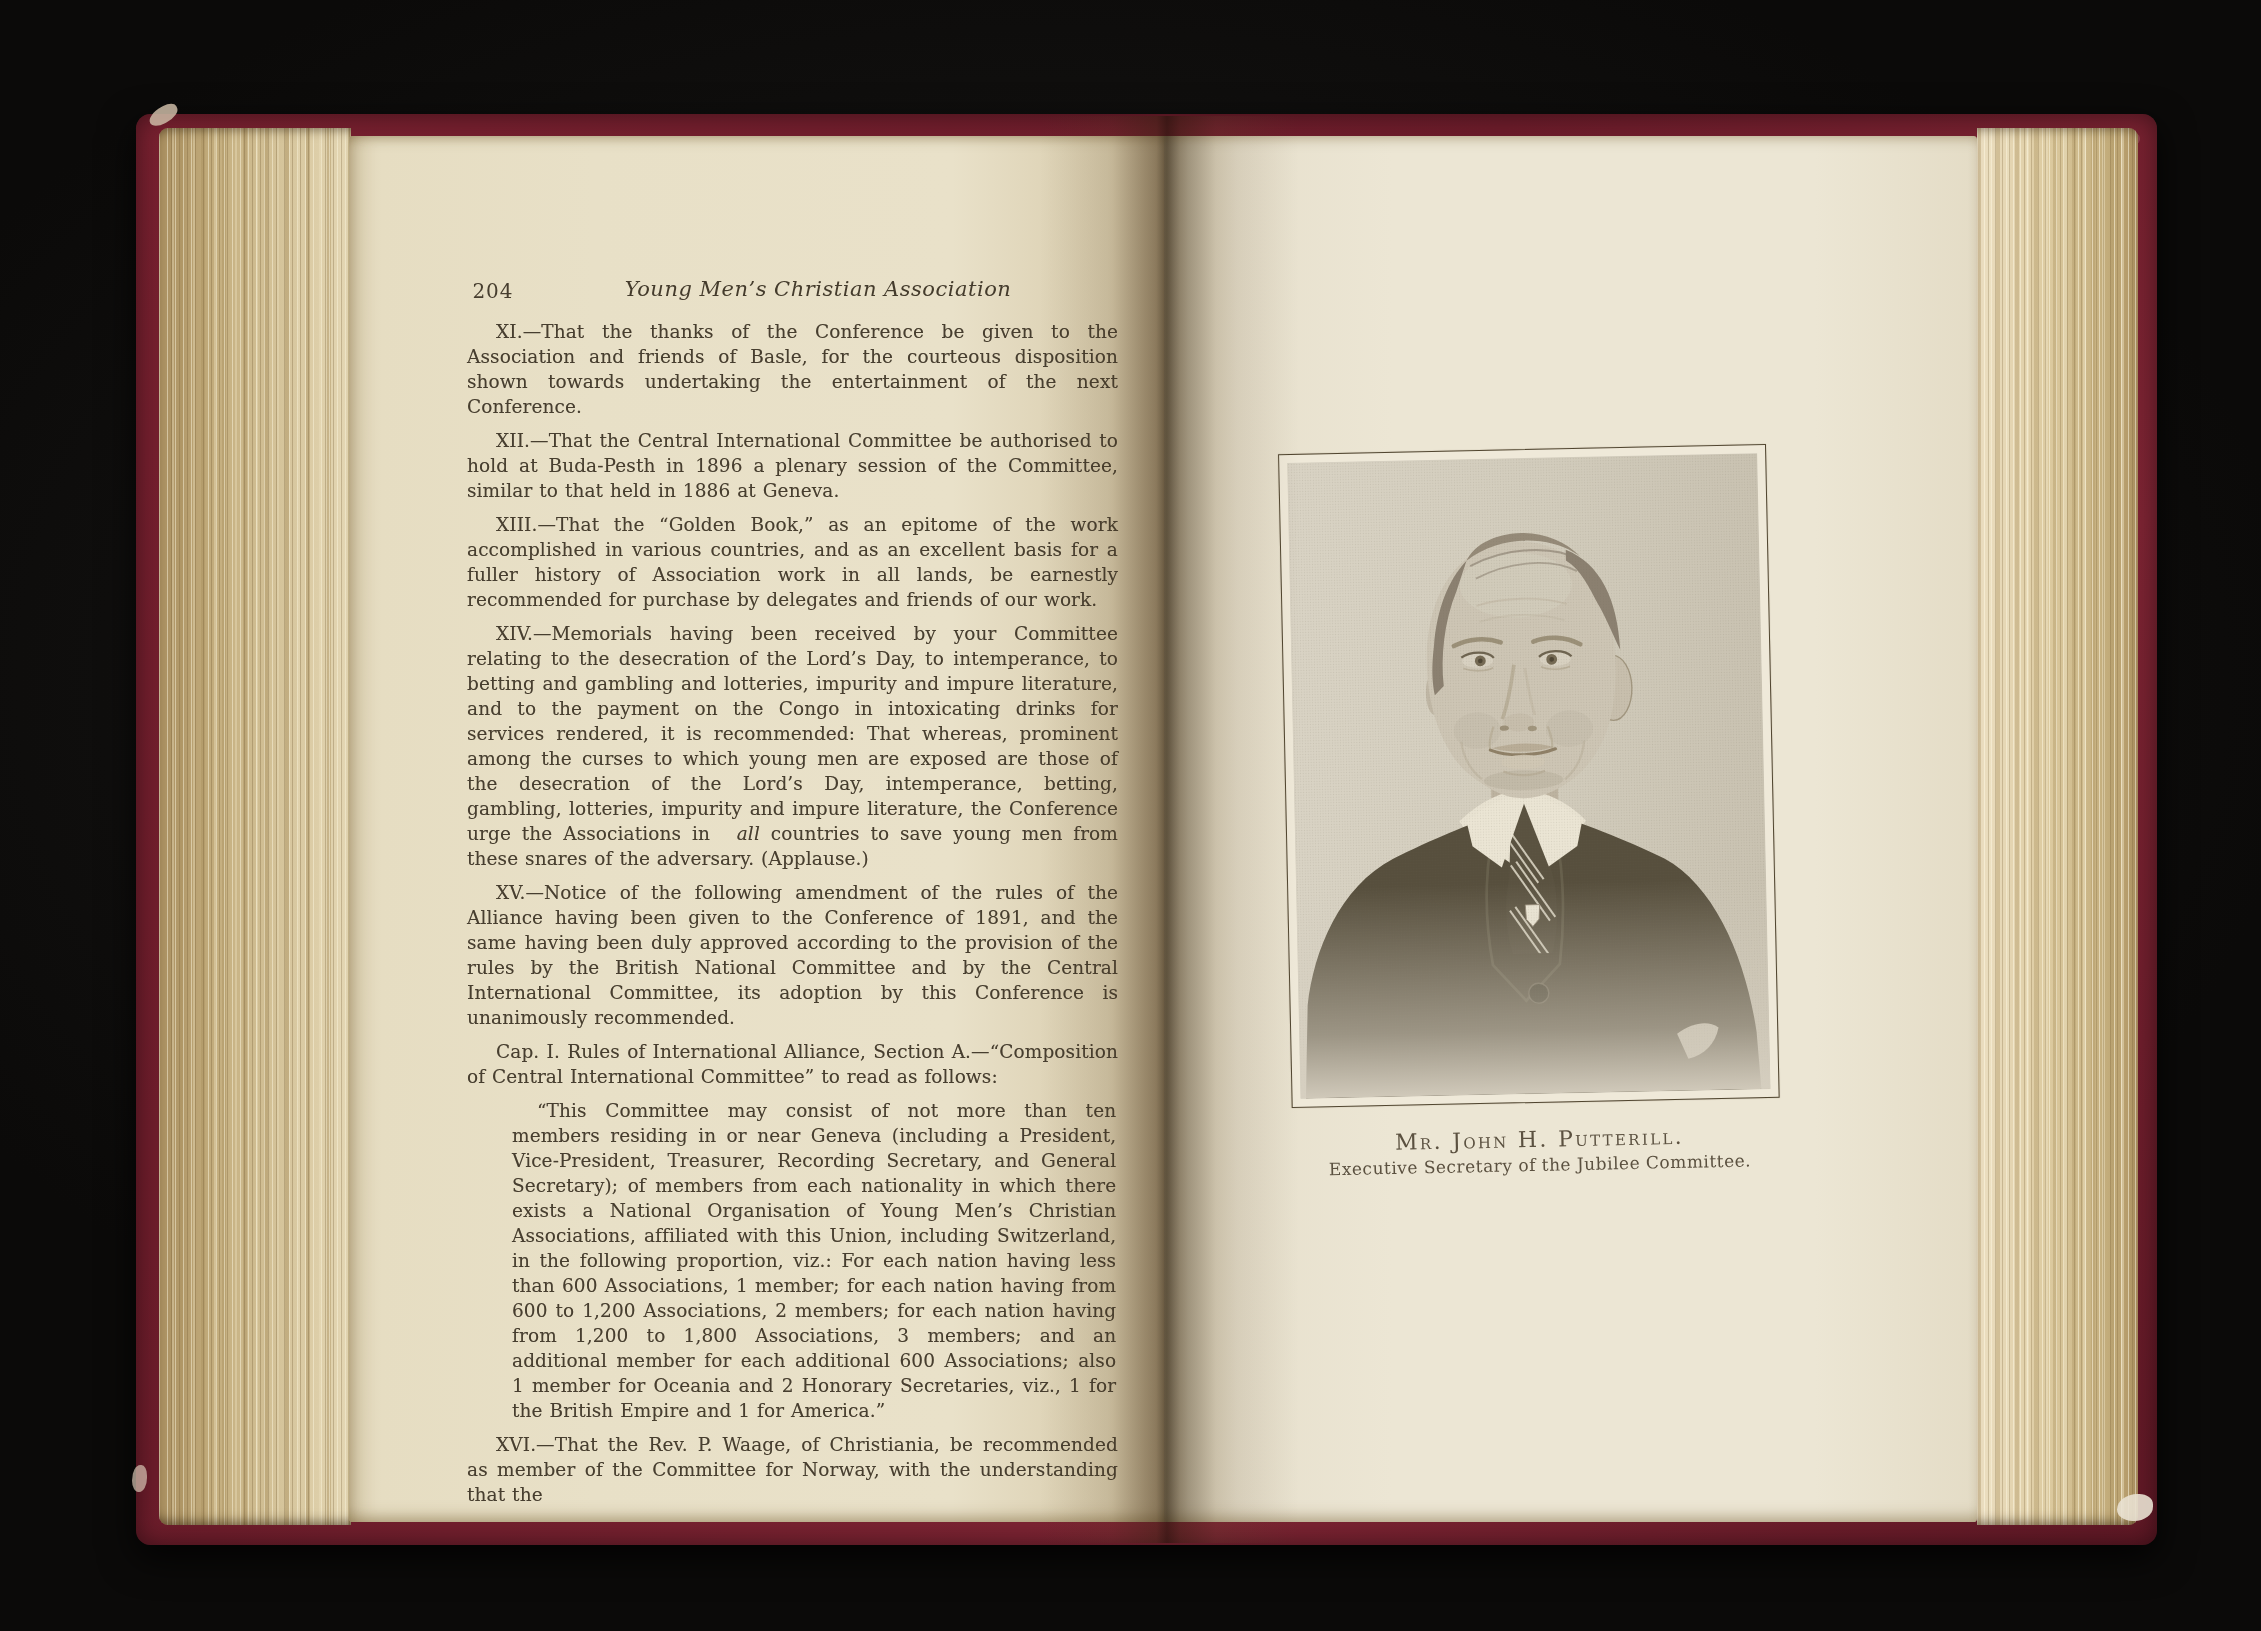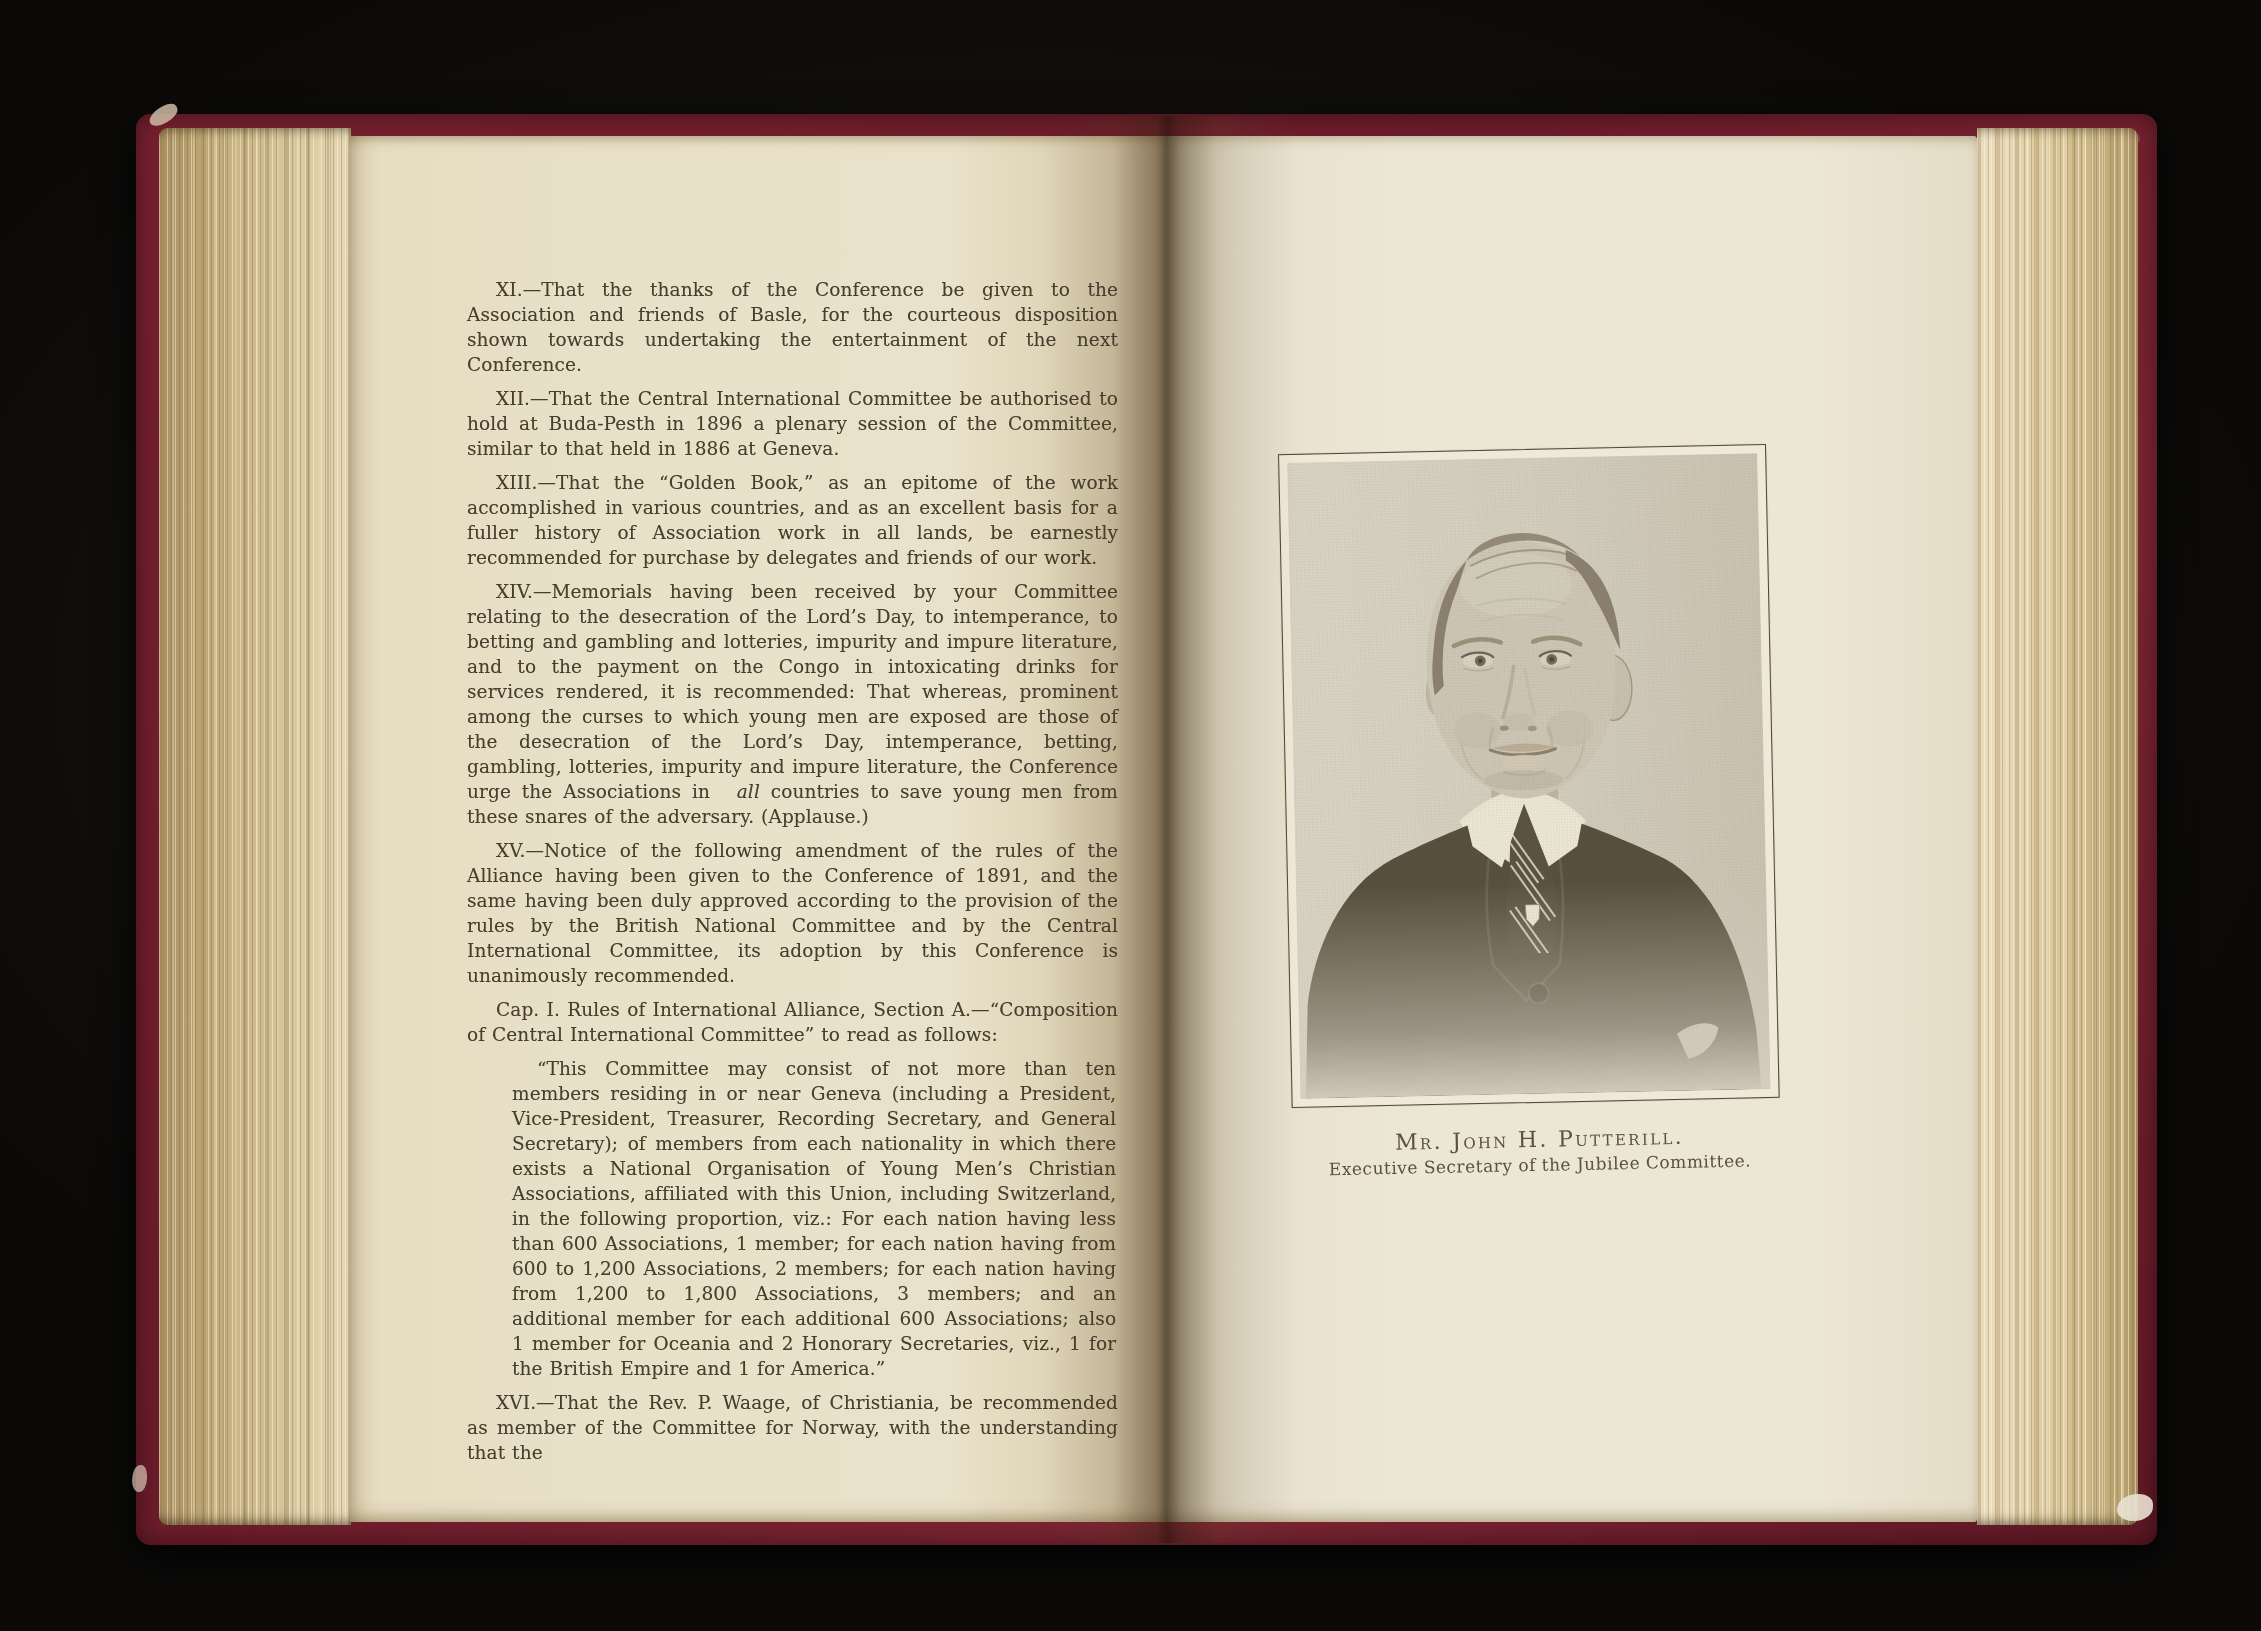--- a/index.html
+++ b/index.html
@@ -62,20 +62,24 @@
 
 <div class="scene">
   <div class="cover"></div>
   <div class="wear w1"></div>
   <div class="wear w4"></div>
   <div class="stack left"></div>
   <div class="stack right"></div>
 
   <div class="page leftpage">
     <div class="text-col">
+      <div class="pg-header">
+        <span class="pagenum">204</span>
+        <span class="running">Young Men’s Christian Association</span>
+      </div>
       <div class="body-text">
           <p class="para body"><span>XI.—That the thanks of the Conference be given to the Association and friends of Basle, for the courteous disposition shown towards undertaking the entertainment of the next Conference.</span></p>
           <p class="para body"><span>XII.—That the Central International Committee be authorised to hold at Buda-Pesth in 1896 a plenary session of the Committee, similar to that held in 1886 at Geneva.</span></p>
           <p class="para body"><span>XIII.—That the “Golden Book,” as an epitome of the work accomplished in various countries, and as an excellent basis for a fuller history of Association work in all lands, be earnestly recommended for purchase by delegates and friends of our work.</span></p>
           <p class="para body"><span>XIV.—Memorials having been received by your Committee relating to the desecration of the Lord’s Day, to intemperance, to betting and gambling and lotteries, impurity and impure literature, and to the payment on the Congo in intoxicating drinks for services rendered, it is recommended:  That whereas, prominent among the curses to which young men are exposed are those of the desecration of the Lord’s Day, intemperance, betting, gambling, lotteries, impurity and impure literature, the Conference urge the Associations in </span><i>all</i><span> countries to save young men from these snares of the adversary.  (Applause.)</span></p>
           <p class="para body"><span>XV.—Notice of the following amendment of the rules of the Alliance having been given to the Conference of 1891, and the same having been duly approved according to the provision of the rules by the British National Committee and by the Central International Committee, its adoption by this Conference is unanimously recommended.</span></p>
           <p class="para body"><span>Cap. I. Rules of International Alliance, Section A.—“Composition of Central International Committee” to read as follows:</span></p>
           <p class="para quote"><span>“This Committee may consist of not more than ten members residing in or near Geneva (including a President, Vice-President, Treasurer, Recording Secretary, and General Secretary); of members from each nationality in which there exists a National Organisation of Young Men’s Christian Associations, affiliated with this Union, including Switzerland, in the following proportion, viz.: For each nation having less than 600 Associations, 1 member; for each nation having from 600 to 1,200 Associations, 2 members; for each nation having from 1,200 to 1,800 Associations, 3 members; and an additional member for each additional 600 Associations; also 1 member for Oceania and 2 Honorary Secretaries, viz., 1 for the British Empire and 1 for America.”</span></p>
           <p class="para body"><span>XVI.—That the Rev. P. Waage, of Christiania, be recommended as member of the Committee for Norway, with the understanding that the</span></p>
         </div>

